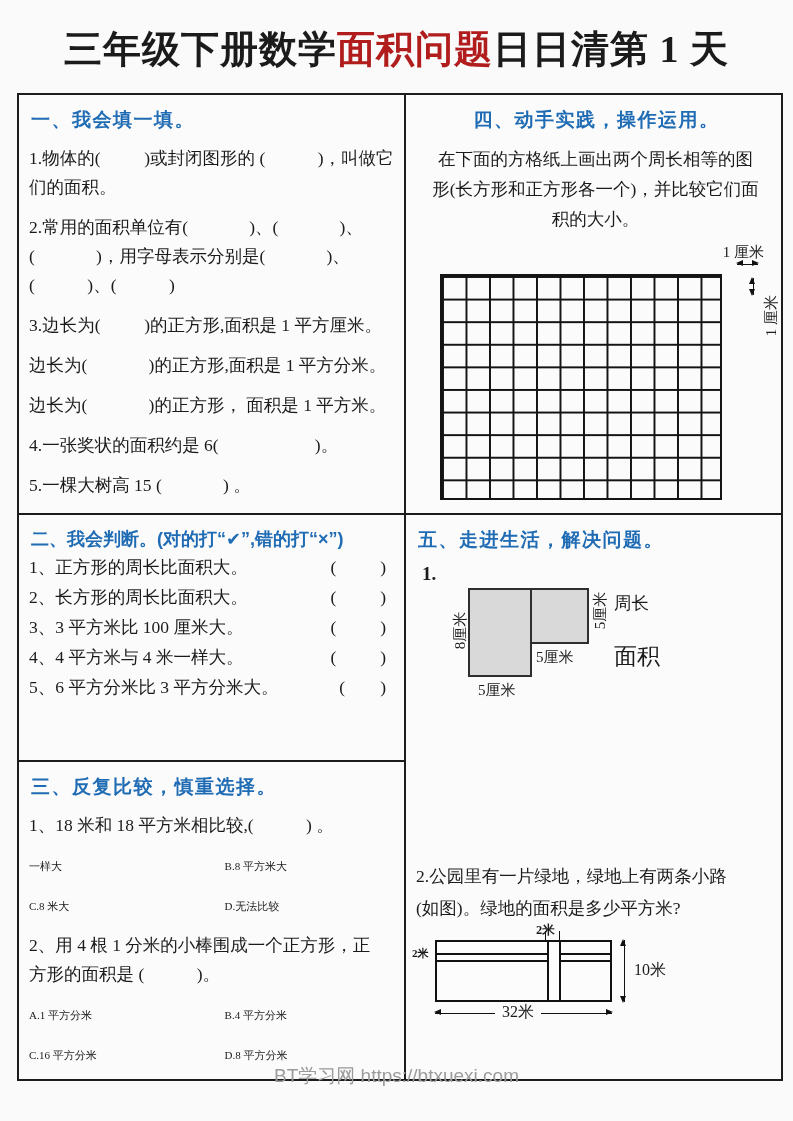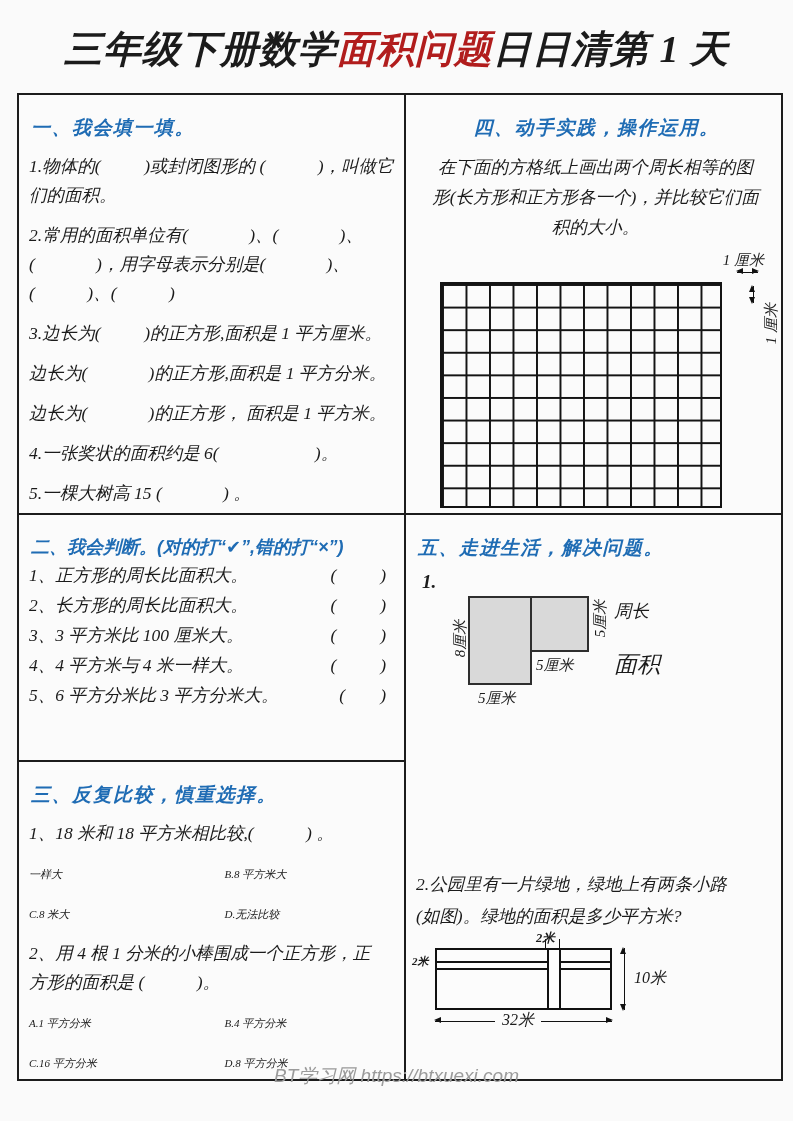--- a/index.html
+++ b/index.html
@@ -2,37 +2,36 @@
 <html><head>
 <meta charset="utf-8">
 <style>
   * { box-sizing: border-box; margin: 0; padding: 0; }
   html,body { background:#e8e8e8; }
   .sheet {
     position: relative; width: 793px; height: 1121px;
     background: #fafafa; overflow: hidden; margin: 0 auto;
     font-family: "Liberation Serif", "DejaVu Serif", serif;
     color: #1b1b1b;
-    font-style: italic;
   }
   
   .page-title {
     position: absolute; top: 24px; left: 0; width: 100%;
     text-align: center; font-size: 38px; font-weight: 600; letter-spacing: 1px;
     white-space: nowrap;
   }
   .page-title .hl { color: #b11d1d; font-weight: 700; }
   
   .wtable {
     position: absolute; left: 17px; top: 93px; width: 766px; height: 988px;
     border: 2.5px solid #1c1c1c; display: flex; background: #fbfbfb;
   }
   .col-left { width: 387px; border-right: 2.5px solid #1c1c1c; display: flex; flex-direction: column; }
   .col-right { flex: 1; display: flex; flex-direction: column; }
-  .cell { padding: 16px 6px 0 10px; position: relative; overflow: hidden; }
+  .cell { padding: 8px 6px 0 10px; position: relative; overflow: hidden; }
   .cell-one  { height: 420px; border-bottom: 2.5px solid #1c1c1c; }
   .cell-two  { height: 247px; border-bottom: 2.5px solid #1c1c1c; }
   .cell-three{ flex: 1; }
   .cell-four { height: 420px; border-bottom: 2.5px solid #1c1c1c; text-align: center; }
   .cell-five { flex: 1; }
   
   .sec-h {
     font-family: "Liberation Sans", "DejaVu Sans", sans-serif;
     font-weight: 700; color: #1f6cb4; font-size: 19px;
     letter-spacing: 1.5px; margin: 4px 0 2px 2px; white-space: nowrap;

